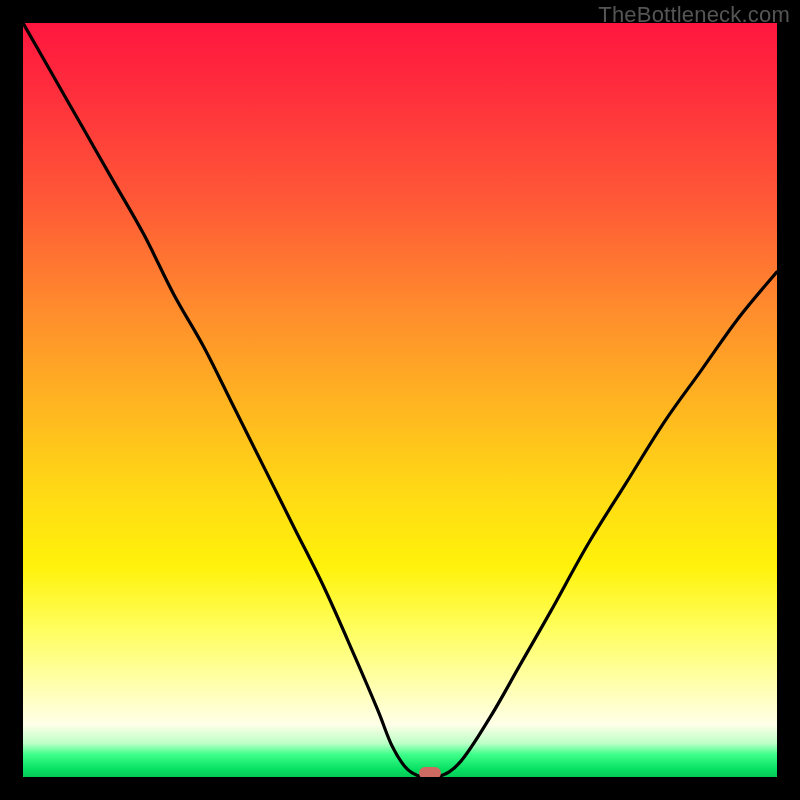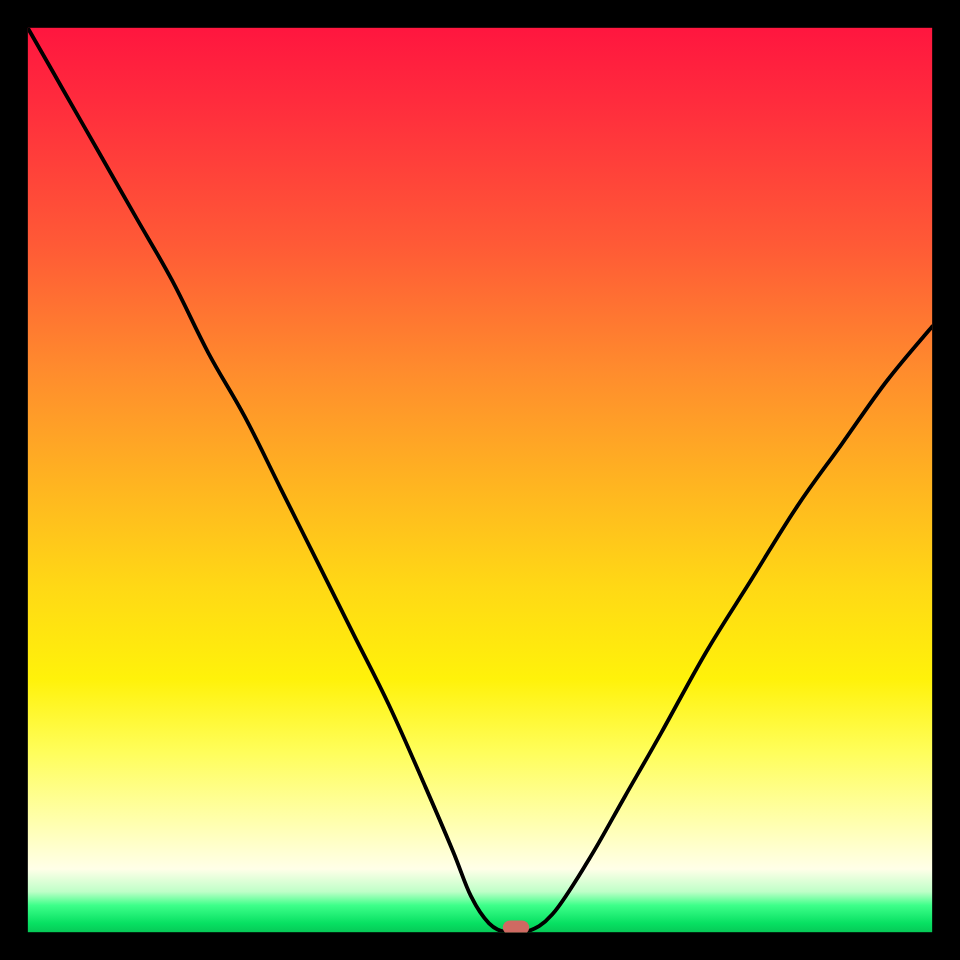--- a/index.html
+++ b/index.html
@@ -70,20 +70,21 @@
     border-radius: 6px;
     background: #cf6a62;
     transform: translate(-50%, -50%);
   }
 </style>
 </head>
 <body>
 
 <div class="frame">
 
+  <div class="attribution">TheBottleneck.com</div>
 
   <div class="plot-area">
     <div class="gradient-bg"></div>
 
     <svg class="curve" viewBox="0 0 754 754" preserveAspectRatio="none">
       <path id="curve-path" fill="none" stroke="#000" stroke-width="3.2" stroke-linecap="round" d="M 0.00 0.00 C 5.43 9.50, 19.30 33.78, 30.16 52.78 C 41.02 71.78, 49.46 86.56, 60.32 105.56 C 71.18 124.56, 79.62 139.34, 90.48 158.34 C 101.34 177.34, 109.78 190.76, 120.64 211.12 C 131.50 231.48, 139.94 251.08, 150.80 271.44 C 161.66 291.80, 170.10 303.86, 180.96 324.22 C 191.82 344.58, 200.26 362.82, 211.12 384.54 C 221.98 406.26, 230.42 423.14, 241.28 444.86 C 252.14 466.58, 260.58 483.46, 271.44 505.18 C 282.30 526.90, 290.74 542.43, 301.60 565.50 C 312.46 588.57, 322.26 611.64, 331.76 633.36 C 341.26 655.08, 347.59 669.85, 354.38 686.14 C 361.17 702.43, 364.03 712.98, 369.46 723.84 C 374.89 734.70, 379.11 741.03, 384.54 746.46 C 389.97 751.89, 394.19 752.64, 399.62 754.00 C 405.05 755.36, 407.91 756.71, 414.70 754.00 C 421.49 751.29, 427.82 749.78, 437.32 738.92 C 446.82 728.06, 456.62 711.32, 467.48 693.68 C 478.34 676.04, 486.78 659.90, 497.64 640.90 C 508.50 621.90, 515.59 609.84, 527.80 588.12 C 540.01 566.40, 551.93 543.33, 565.50 520.26 C 579.07 497.19, 589.63 481.66, 603.20 459.94 C 616.77 438.22, 627.33 419.98, 640.90 399.62 C 654.47 379.26, 665.03 365.84, 678.60 346.84 C 692.17 327.84, 702.73 311.70, 716.30 294.06 C 729.87 276.42, 747.21 256.96, 754.00 248.82"></path>
     </svg>
 
     <div id="min-marker" class="minimum-marker" style="left: 407.16px; top: 750px;"></div>
   </div>

